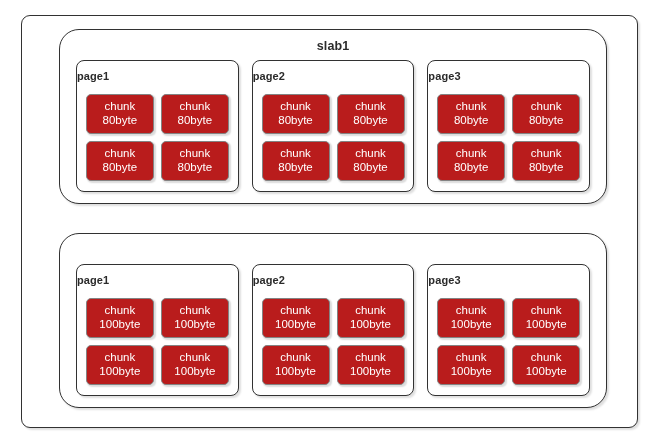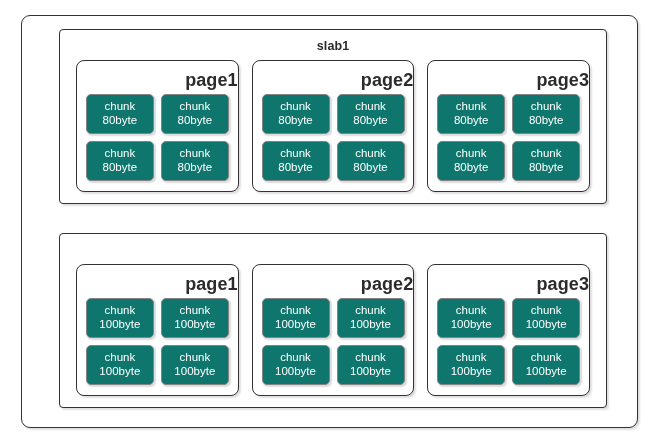--- a/index.html
+++ b/index.html
@@ -36,21 +36,21 @@
     box-shadow: 2px 2px 2px rgba(0,0,0,0.13);
   }
 
   
   .slab {
     position: absolute;
     left: 37px;
     width: 548px;
     box-sizing: border-box;
     border: 1.6px solid #323232;
-    border-radius: 4px;
+    border-radius: 20px;
     background: #ffffff;
     box-shadow: 2px 2px 2px rgba(0,0,0,0.13);
   }
   .slab-1 { top: 13px;  height: 175px; }
   .slab-2 { top: 217px; height: 175px; }
 
   .slab-title {
     position: absolute;
     top: 9px;
     left: 0;
@@ -82,22 +82,22 @@
     border-radius: 8px;
     background: #ffffff;
     box-shadow: 2px 2px 2px rgba(0,0,0,0.13);
   }
 
   .page-title {
     position: absolute;
     top: 9px;
     left: 0;
     right: 0;
-    text-align: right;
-    font-size: 18px;
+    text-align: left;
+    font-size: 11px;
     font-weight: bold;
     color: #2b2b2b;
     letter-spacing: .1px;
   }
 
   
   .chunk-grid {
     position: absolute;
     left: 0;
     right: 0;
@@ -106,21 +106,21 @@
     display: grid;
     grid-template-columns: repeat(2, 68px);
     grid-template-rows: repeat(2, 40px);
     gap: 7px 7px;
     justify-content: center;
     align-content: center;
   }
 
   .chunk {
     box-sizing: border-box;
-    background: #0f766e;
+    background: #b91c1c;
     border: 1.6px solid #838383;
     border-radius: 5px;
     box-shadow: 1.5px 1.5px 1.5px rgba(0,0,0,0.14);
     display: flex;
     flex-direction: column;
     align-items: center;
     justify-content: center;
     line-height: 1.16;
   }
   .chunk-label,

